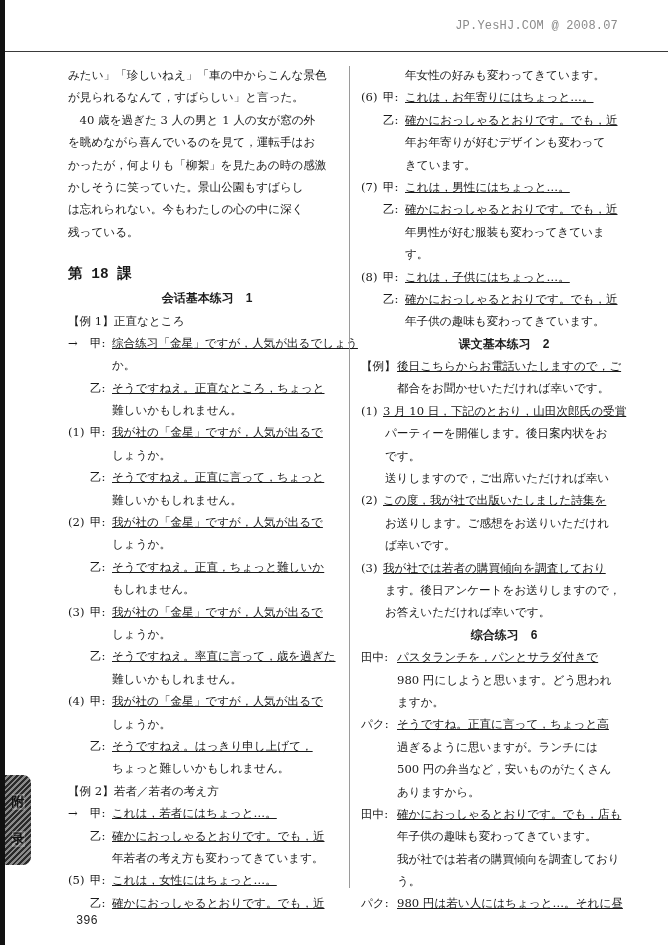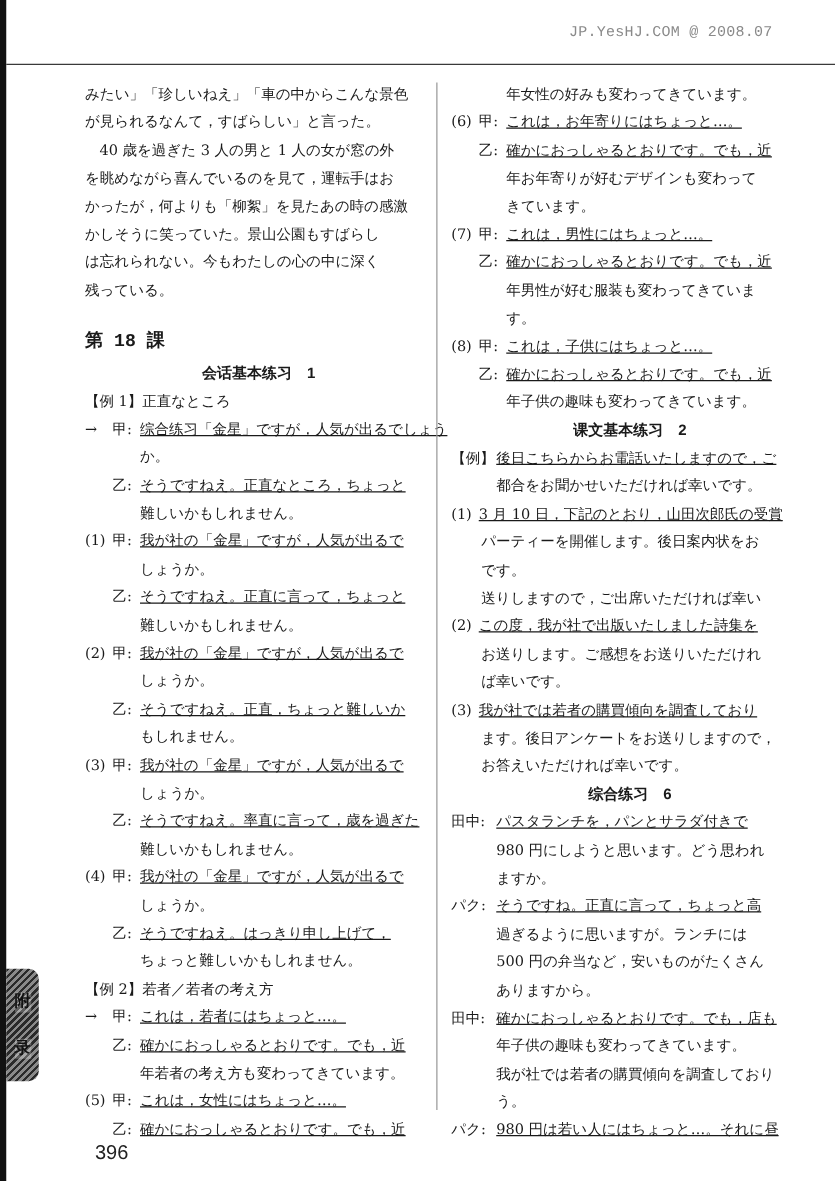--- a/index.html
+++ b/index.html
@@ -54,22 +54,22 @@
     background: repeating-linear-gradient(135deg, #2a2a2a 0 2px, #8a8a8a 2px 4px);
     display: flex; flex-direction: column; align-items: center; justify-content: space-around;
     padding: 8px 0; box-sizing: border-box;
   }
   .side-tab span {
     font-size: 13px; font-weight: bold; color: #111; background: rgba(255,255,255,0.25);
     line-height: 16px;
   }
   .page-number {
     position: absolute; left: 76px; top: 914px;
-    font-family: Liberation Sans, sans-serif;
-    font-size: 16px; color: #222;
+    font-family: Liberation Mono, monospace;
+    font-size: 12px; color: #222;
   }
 </style>
 </head>
 <body>
 
 <div class="left-edge"></div>
 <div class="watermark">JP.YesHJ.COM @ 2008.07</div>
 <div class="header-rule"></div>
 
 <div class="col col-left">

